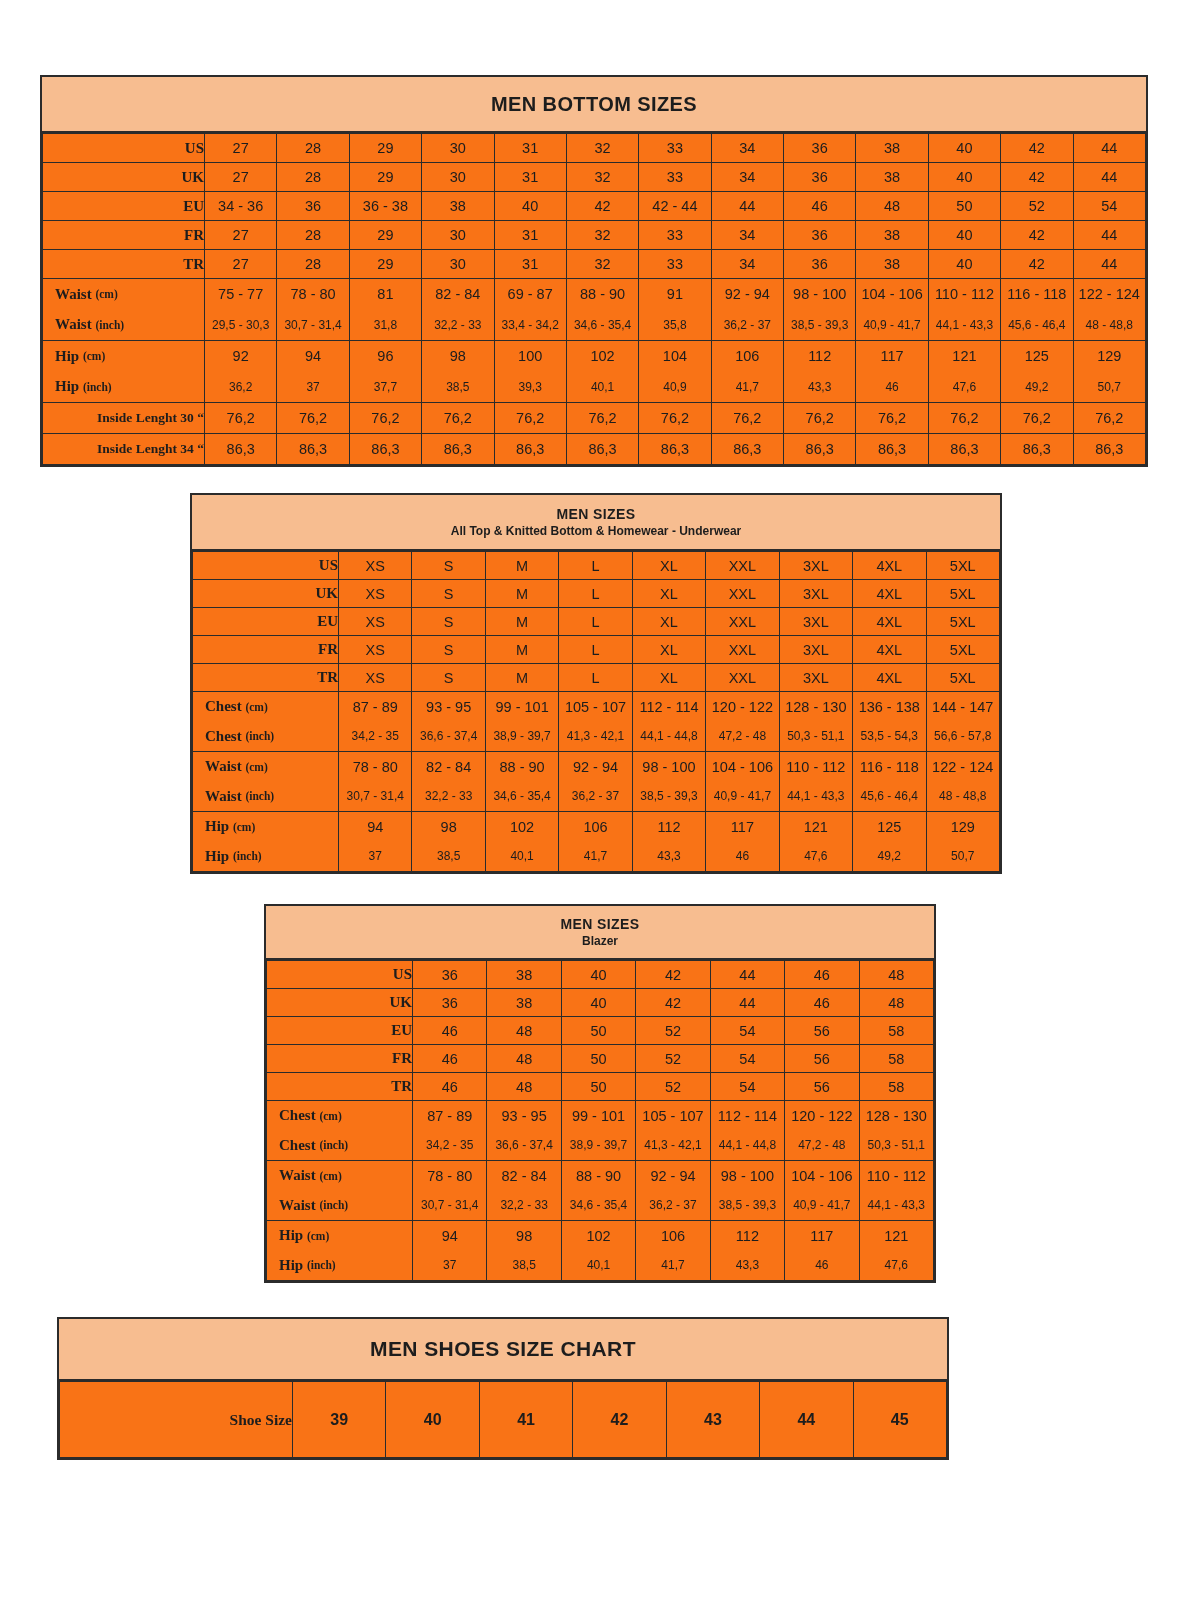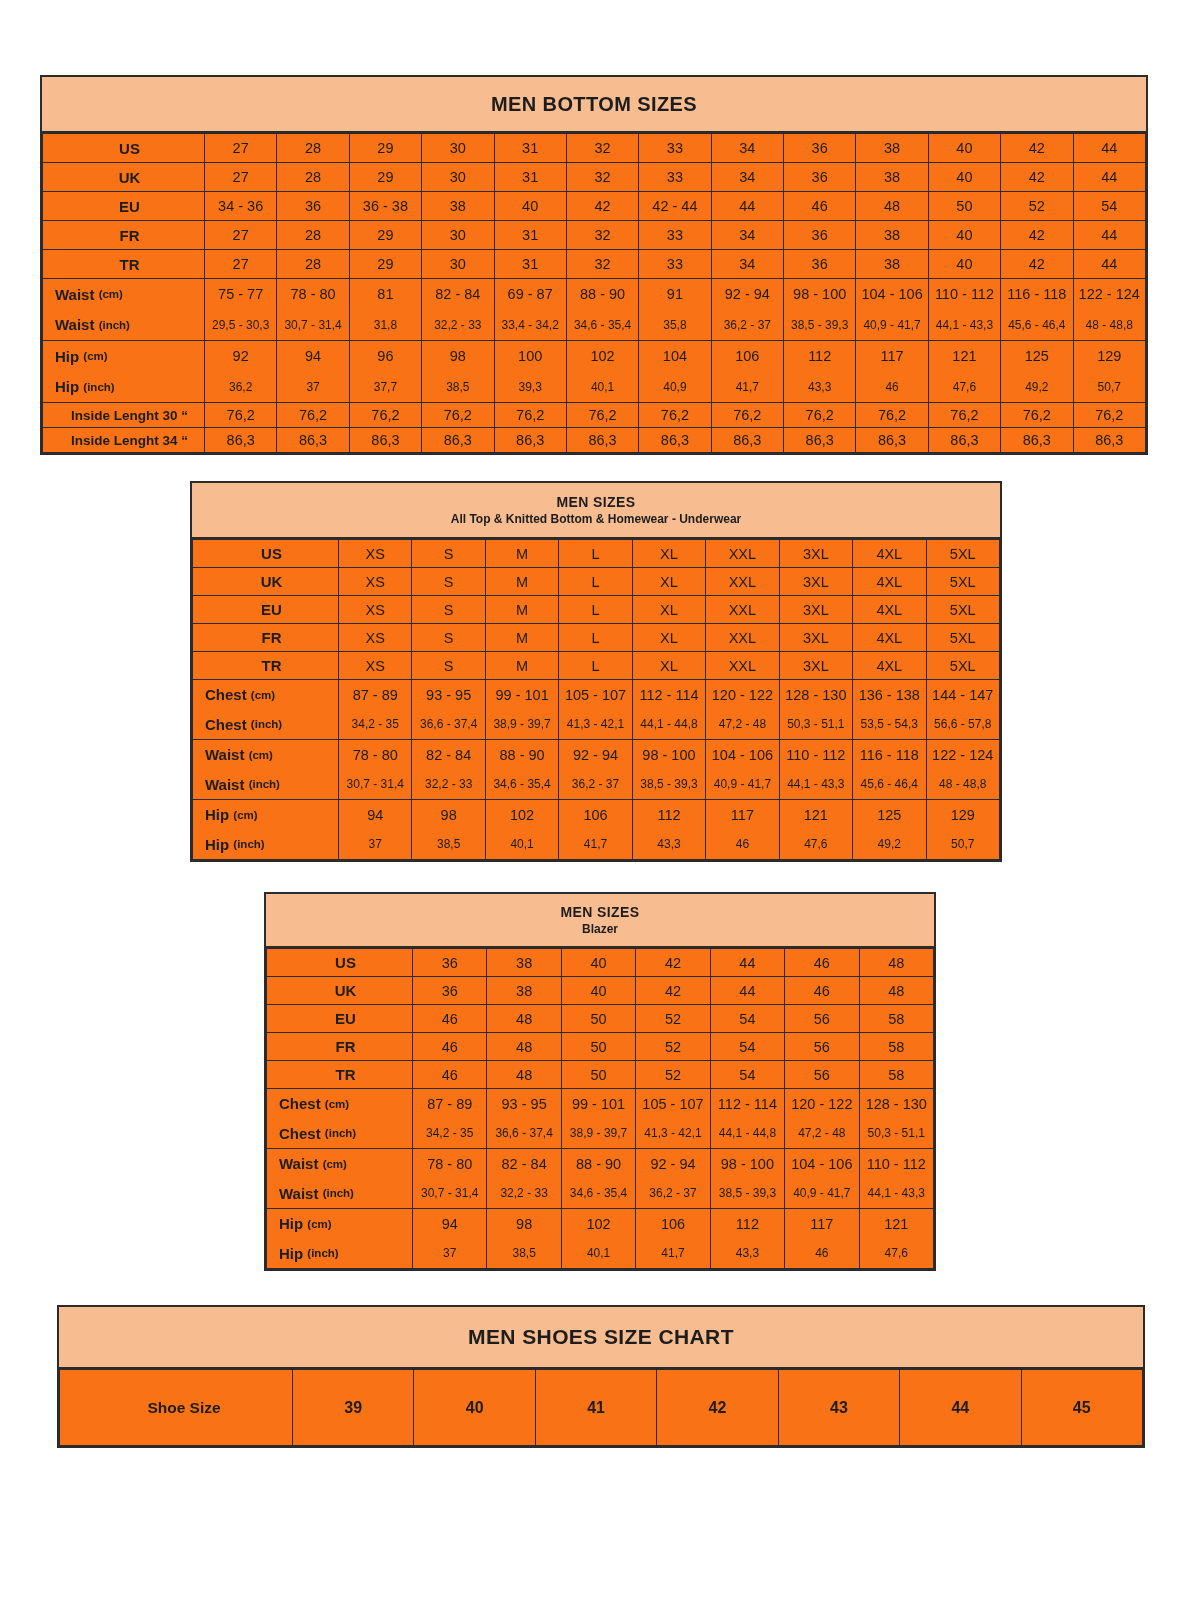--- a/index.html
+++ b/index.html
@@ -15,21 +15,21 @@
     color:var(--text);
     font-family:"Liberation Sans", sans-serif;
   }
   .size-table{
     border:2px solid var(--border);
     background:#f97316;
   }
   .t1{ margin:75px 0 0 40px;  width:1108px; }
   .t2{ margin:26px 0 0 190px; width:812px;  }
   .t3{ margin:30px 0 0 264px; width:672px;  }
-  .t4{ margin:34px 12px 0 57px;  width:1088px; }
+  .t4{ margin:34px 12px 0 57px;  width:892px; }
 
   .title-bar{
     background:var(--header-bg);
     border-bottom:2px solid var(--border);
     display:flex; flex-direction:column;
     align-items:center; justify-content:center;
     text-align:center;
   }
   .t1 .title-bar{ height:56px; }
   .t2 .title-bar{ height:56px; }
@@ -41,27 +41,27 @@
   .subtitle{ font-weight:bold; font-size:12px; margin-top:2px; }
 
   table{ width:100%; border-collapse:collapse; table-layout:fixed; }
   td{
     border:1px solid var(--border);
     text-align:center; vertical-align:middle;
     padding:0;
     font-size:14.5px;
   }
   td.label{
-    text-align:center; padding-left:12px;
-    font-weight:bold; font-size:15px;
+    text-align:right; padding-left:12px;
+    font-weight:bold; font-size:15px;font-family:Liberation Serif, serif;
   }
   .unit{ font-size:11.5px; font-weight:bold; }
 
   tr.single td{ height:29px; }
-  tr.small-label td{ height:25px;margin-top:19px; }
+  tr.small-label td{ height:31px;margin-top:19px; }
   tr.small-label td.label{ font-size:13.5px; }
 
   tr.group td{ height:62px; }
   .t2 tr.single td,.t3 tr.single td{ height:28px; }
   .t2 tr.group td,.t3 tr.group td{ height:60px; }
 
   tr.group td.cell .cm-line,
   tr.group td.cell .inch-line{
     height:50%; display:flex; align-items:center; justify-content:center;
   }

